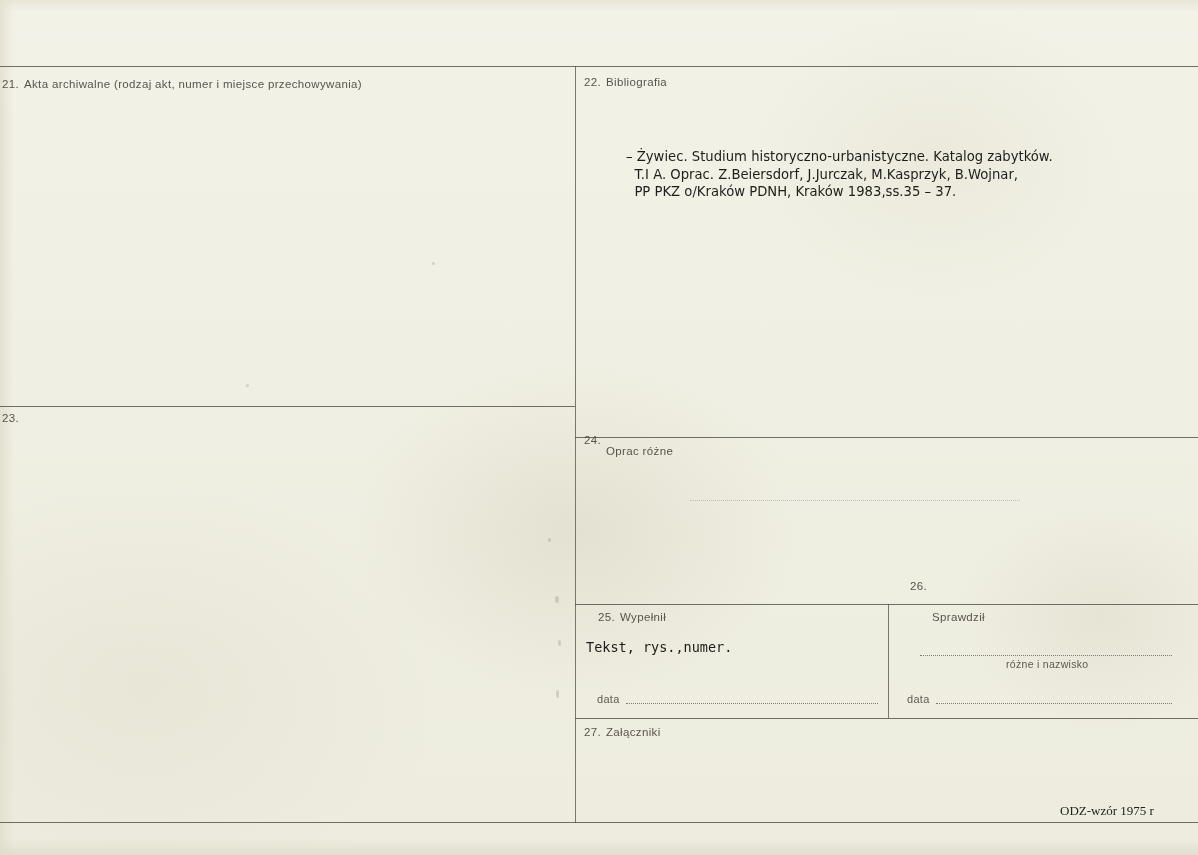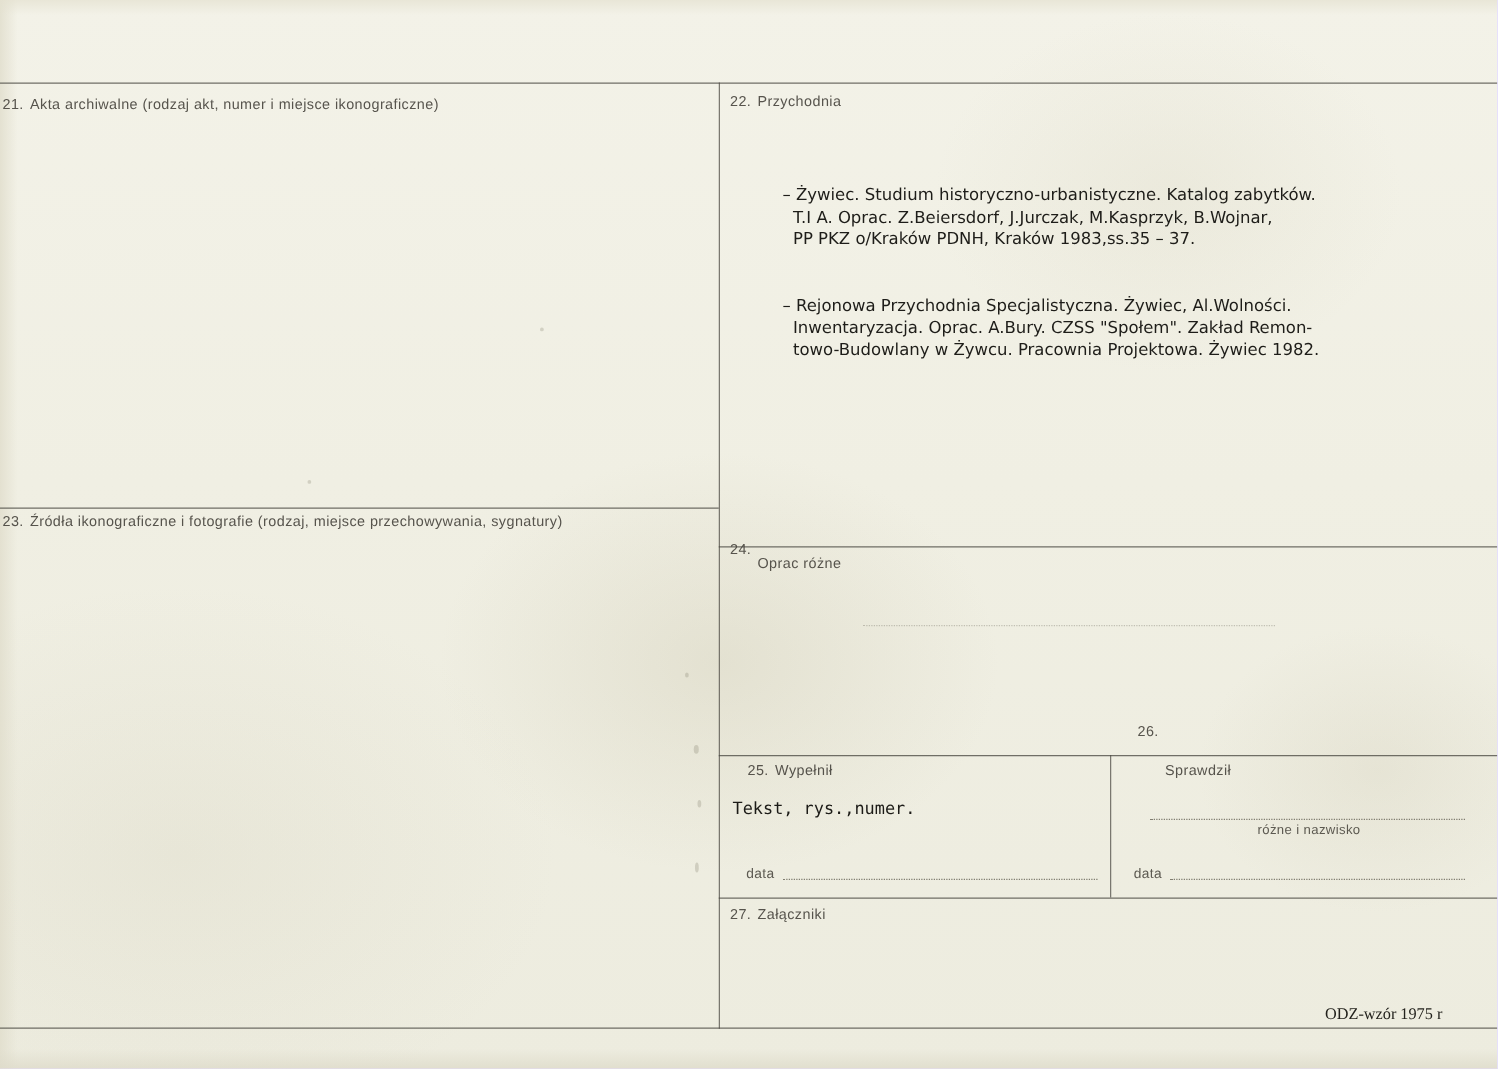--- a/index.html
+++ b/index.html
@@ -7,21 +7,21 @@
     padding: 0;
     background: #ffffff;
   }
   body {
     font-family: "Liberation Sans", sans-serif;
   }
   .page {
     position: relative;
     width: 1198px;
     height: 855px;
-    background: #c4b5fd;
+    background: #5eead4;
     overflow: hidden;
   }
   
   .paper-tint {
     position: absolute;
     inset: 0;
     background:
       radial-gradient(ellipse 320px 240px at 48% 62%, rgba(200,195,170,0.30), rgba(200,195,170,0) 70%),
       radial-gradient(ellipse 260px 200px at 78% 18%, rgba(205,200,175,0.18), rgba(205,200,175,0) 72%),
       radial-gradient(ellipse 420px 300px at 12% 80%, rgba(198,193,168,0.16), rgba(198,193,168,0) 72%),
@@ -157,47 +157,43 @@
 
   <div class="hline" style="left:575px; top:437px; width:623px;"></div>
 
   <div class="hline" style="left:575px; top:604px; width:623px;"></div>
 
   <div class="vline" style="left:888px; top:604px; height:114px;"></div>
 
   <div class="hline" style="left:575px; top:718px; width:623px;"></div>
 
   <div class="field-label" style="left:2px; top:78px;">21.</div>
-  <div class="field-label" style="left:24px; top:78px;">Akta archiwalne (rodzaj akt, numer i miejsce ikonograficzne)</div>
+  <div class="field-label" style="left:24px; top:78px;">Akta archiwalne (rodzaj akt, numer i miejsce przechowywania)</div>
 
   <div class="field-label" style="left:584px; top:76px;">22.</div>
-  <div class="field-label" style="left:606px; top:76px;">Przychodnia</div>
+  <div class="field-label" style="left:606px; top:76px;">Bibliografia</div>
 
   <div class="field-label" style="left:2px; top:412px;">23.</div>
-  <div class="field-label" style="left:24px; top:412px;">Źródła ikonograficzne i fotografie (rodzaj, miejsce przechowywania, sygnatury)</div>
 
   <div class="field-label" style="left:584px; top:434px;">24.</div>
   <div class="field-label" style="left:606px; top:445px;">Oprac różne</div>
 
   <div class="field-label" style="left:598px; top:611px;">25.</div>
   <div class="field-label" style="left:620px; top:611px;">Wypełnił</div>
 
   <div class="field-label" style="left:910px; top:580px;">26.</div>
   <div class="field-label" style="left:932px; top:611px;">Sprawdził</div>
 
   <div class="field-label" style="left:584px; top:726px;">27.</div>
   <div class="field-label" style="left:606px; top:726px;">Załączniki</div>
 
   <div class="bib-list" style="left:586px; top:112px; width:600px;">
     <span class="bib-item typed bib" style="position:relative; left:0; top:0;">– Żywiec. Studium historyczno-urbanistyczne. Katalog zabytków.
   T.I A. Oprac. Z.Beiersdorf, J.Jurczak, M.Kasprzyk, B.Wojnar,
   PP PKZ o/Kraków PDNH, Kraków 1983,ss.35 – 37.</span>
-    <span class="bib-item typed bib" style="position:relative; left:0; top:0;">– Rejonowa Przychodnia Specjalistyczna. Żywiec, Al.Wolności.
-  Inwentaryzacja. Oprac. A.Bury. CZSS "Społem". Zakład Remon-
-  towo-Budowlany w Żywcu. Pracownia Projektowa. Żywiec 1982.</span>
   </div>
 
   <div class="dotline" style="left:690px; top:500px; width:330px; opacity:0.35;"></div>
 
   <div class="typed sig" style="left:586px; top:638px;">Tekst, rys.,numer.</div>
   <div class="small-label" style="left:597px; top:693px;">data</div>
   <div class="dotline" style="left:626px; top:703px; width:252px;"></div>
 
   <div class="dotline" style="left:920px; top:655px; width:252px;"></div>
   <div class="small-label" style="left:1006px; top:658px; font-size:10.5px;">różne i nazwisko</div>

